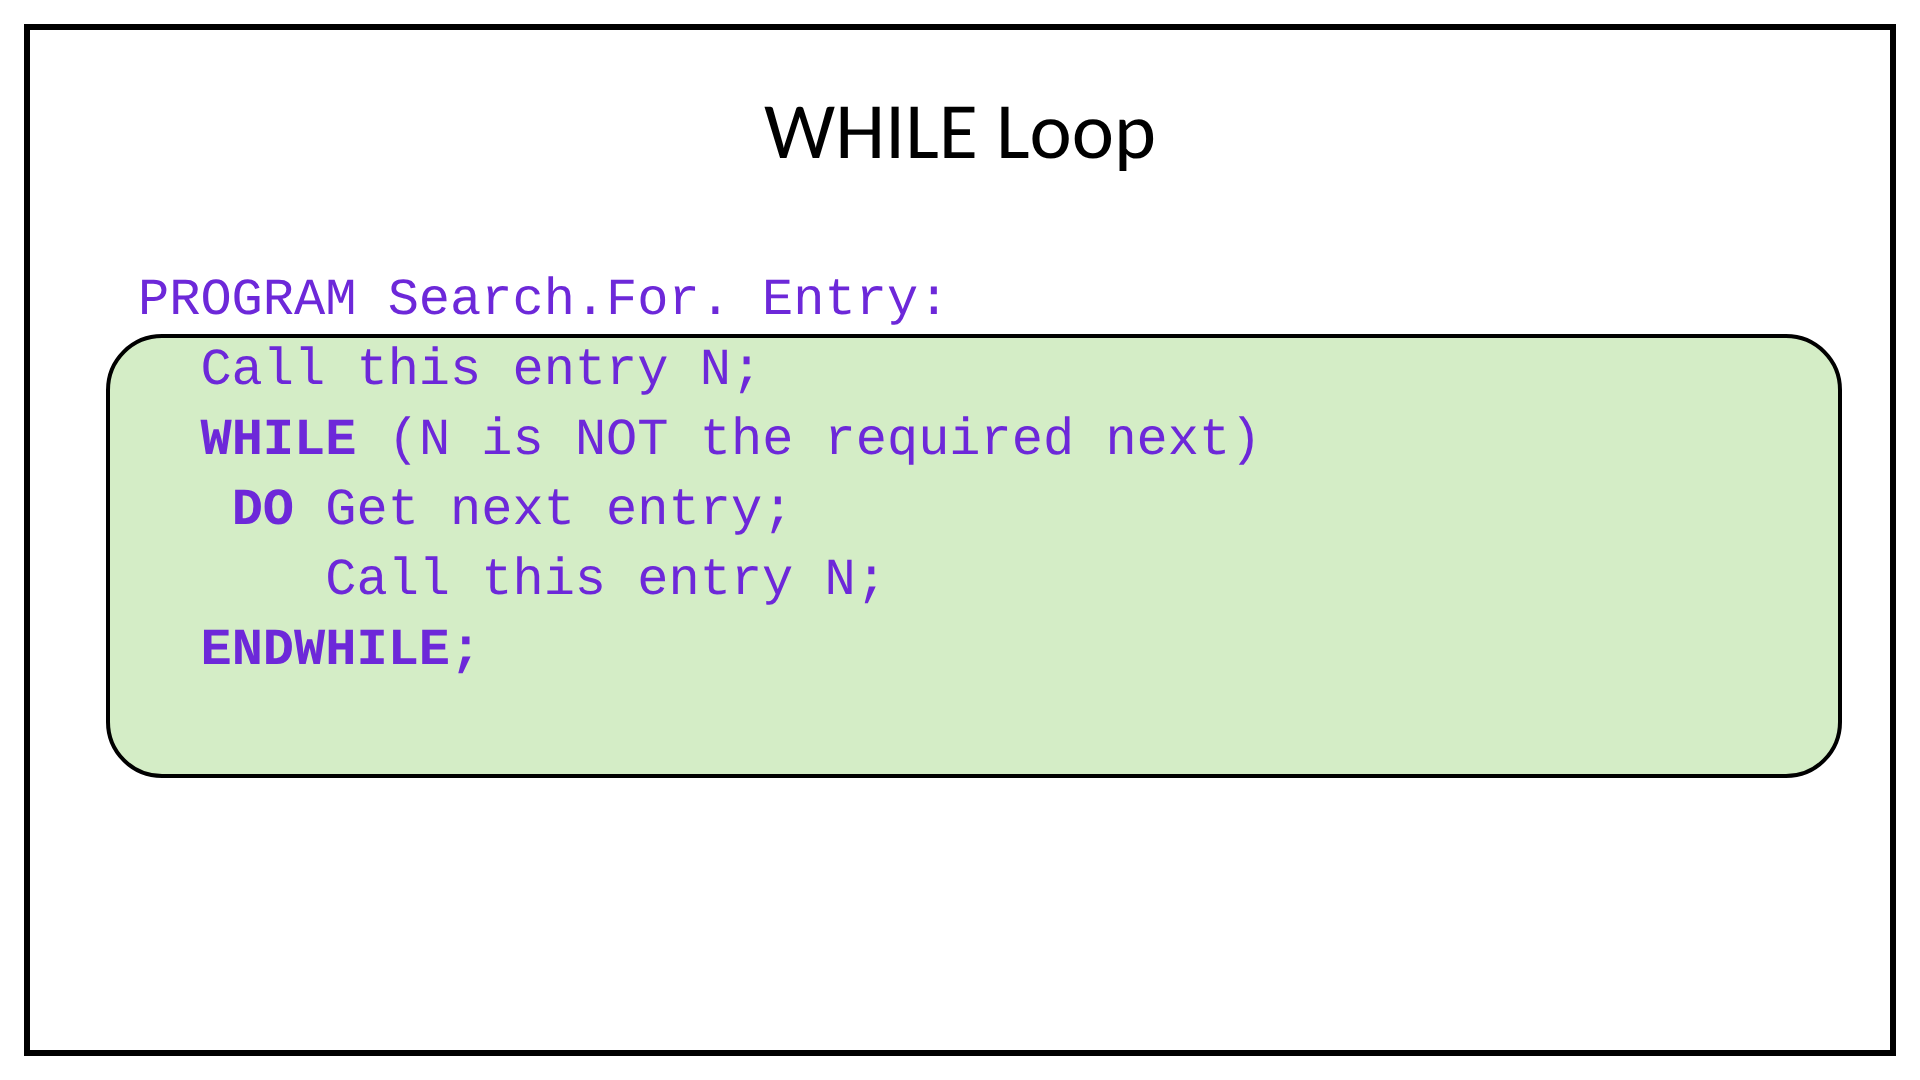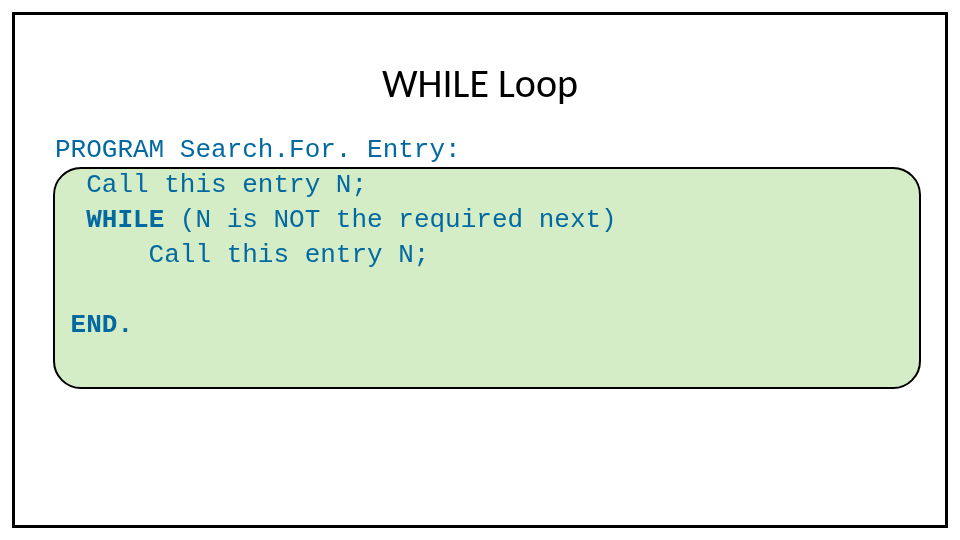--- a/index.html
+++ b/index.html
@@ -11,32 +11,33 @@
     width: 936px;
     height: 516px;
     border: 3px solid #000;
     background: #fff;
   }
   .title {
     font-family: Calibri, "Segoe UI", Arial, sans-serif;
     font-size: 40px;
     font-weight: 400;
     text-align: center;
-    margin-top: 44px;
+    margin-top: 26px;
     color: #000;
   }
   .code-area {
     position: absolute;
     left: 40px;
     top: 118px;
     width: 856px;
     font-family: "Courier New", monospace;
     font-size: 26px;
     line-height: 1.35;
-    color: #0369a1;
+    color: #6d28d9;
+    padding-left: 14px;
   }
   .highlight-box {
     position: absolute;
     left: 38px;
     top: 152px;
     width: 868px;
     height: 222px;
     background: #d4edc6;
     border: 2px solid #000;
     border-radius: 28px;
@@ -50,17 +51,17 @@
 
 <div class="slide">
   <h1 class="title">WHILE Loop</h1>
 
   <div class="highlight-box"></div>
 
   <div class="code-area">
     <div class="code-line"><span>PROGRAM</span><span> Search.For. Entry:</span></div>
     <div class="code-line">  Call this entry N;</div>
     <div class="code-line"><span>  </span><span class="bold">WHILE</span><span> (N is NOT the required next)</span></div>
+    <div class="code-line"><span>   </span><span class="bold">DO</span><span> Get next entry;</span></div>
     <div class="code-line">      Call this entry N;</div>
-    <div class="code-line"><span>  </span></div>
-    <div class="code-line"><span> </span><span class="bold">END.</span></div>
+    <div class="code-line"><span>  </span><span class="bold">ENDWHILE;</span></div>
   </div>
 </div>
 
 </body></html>

